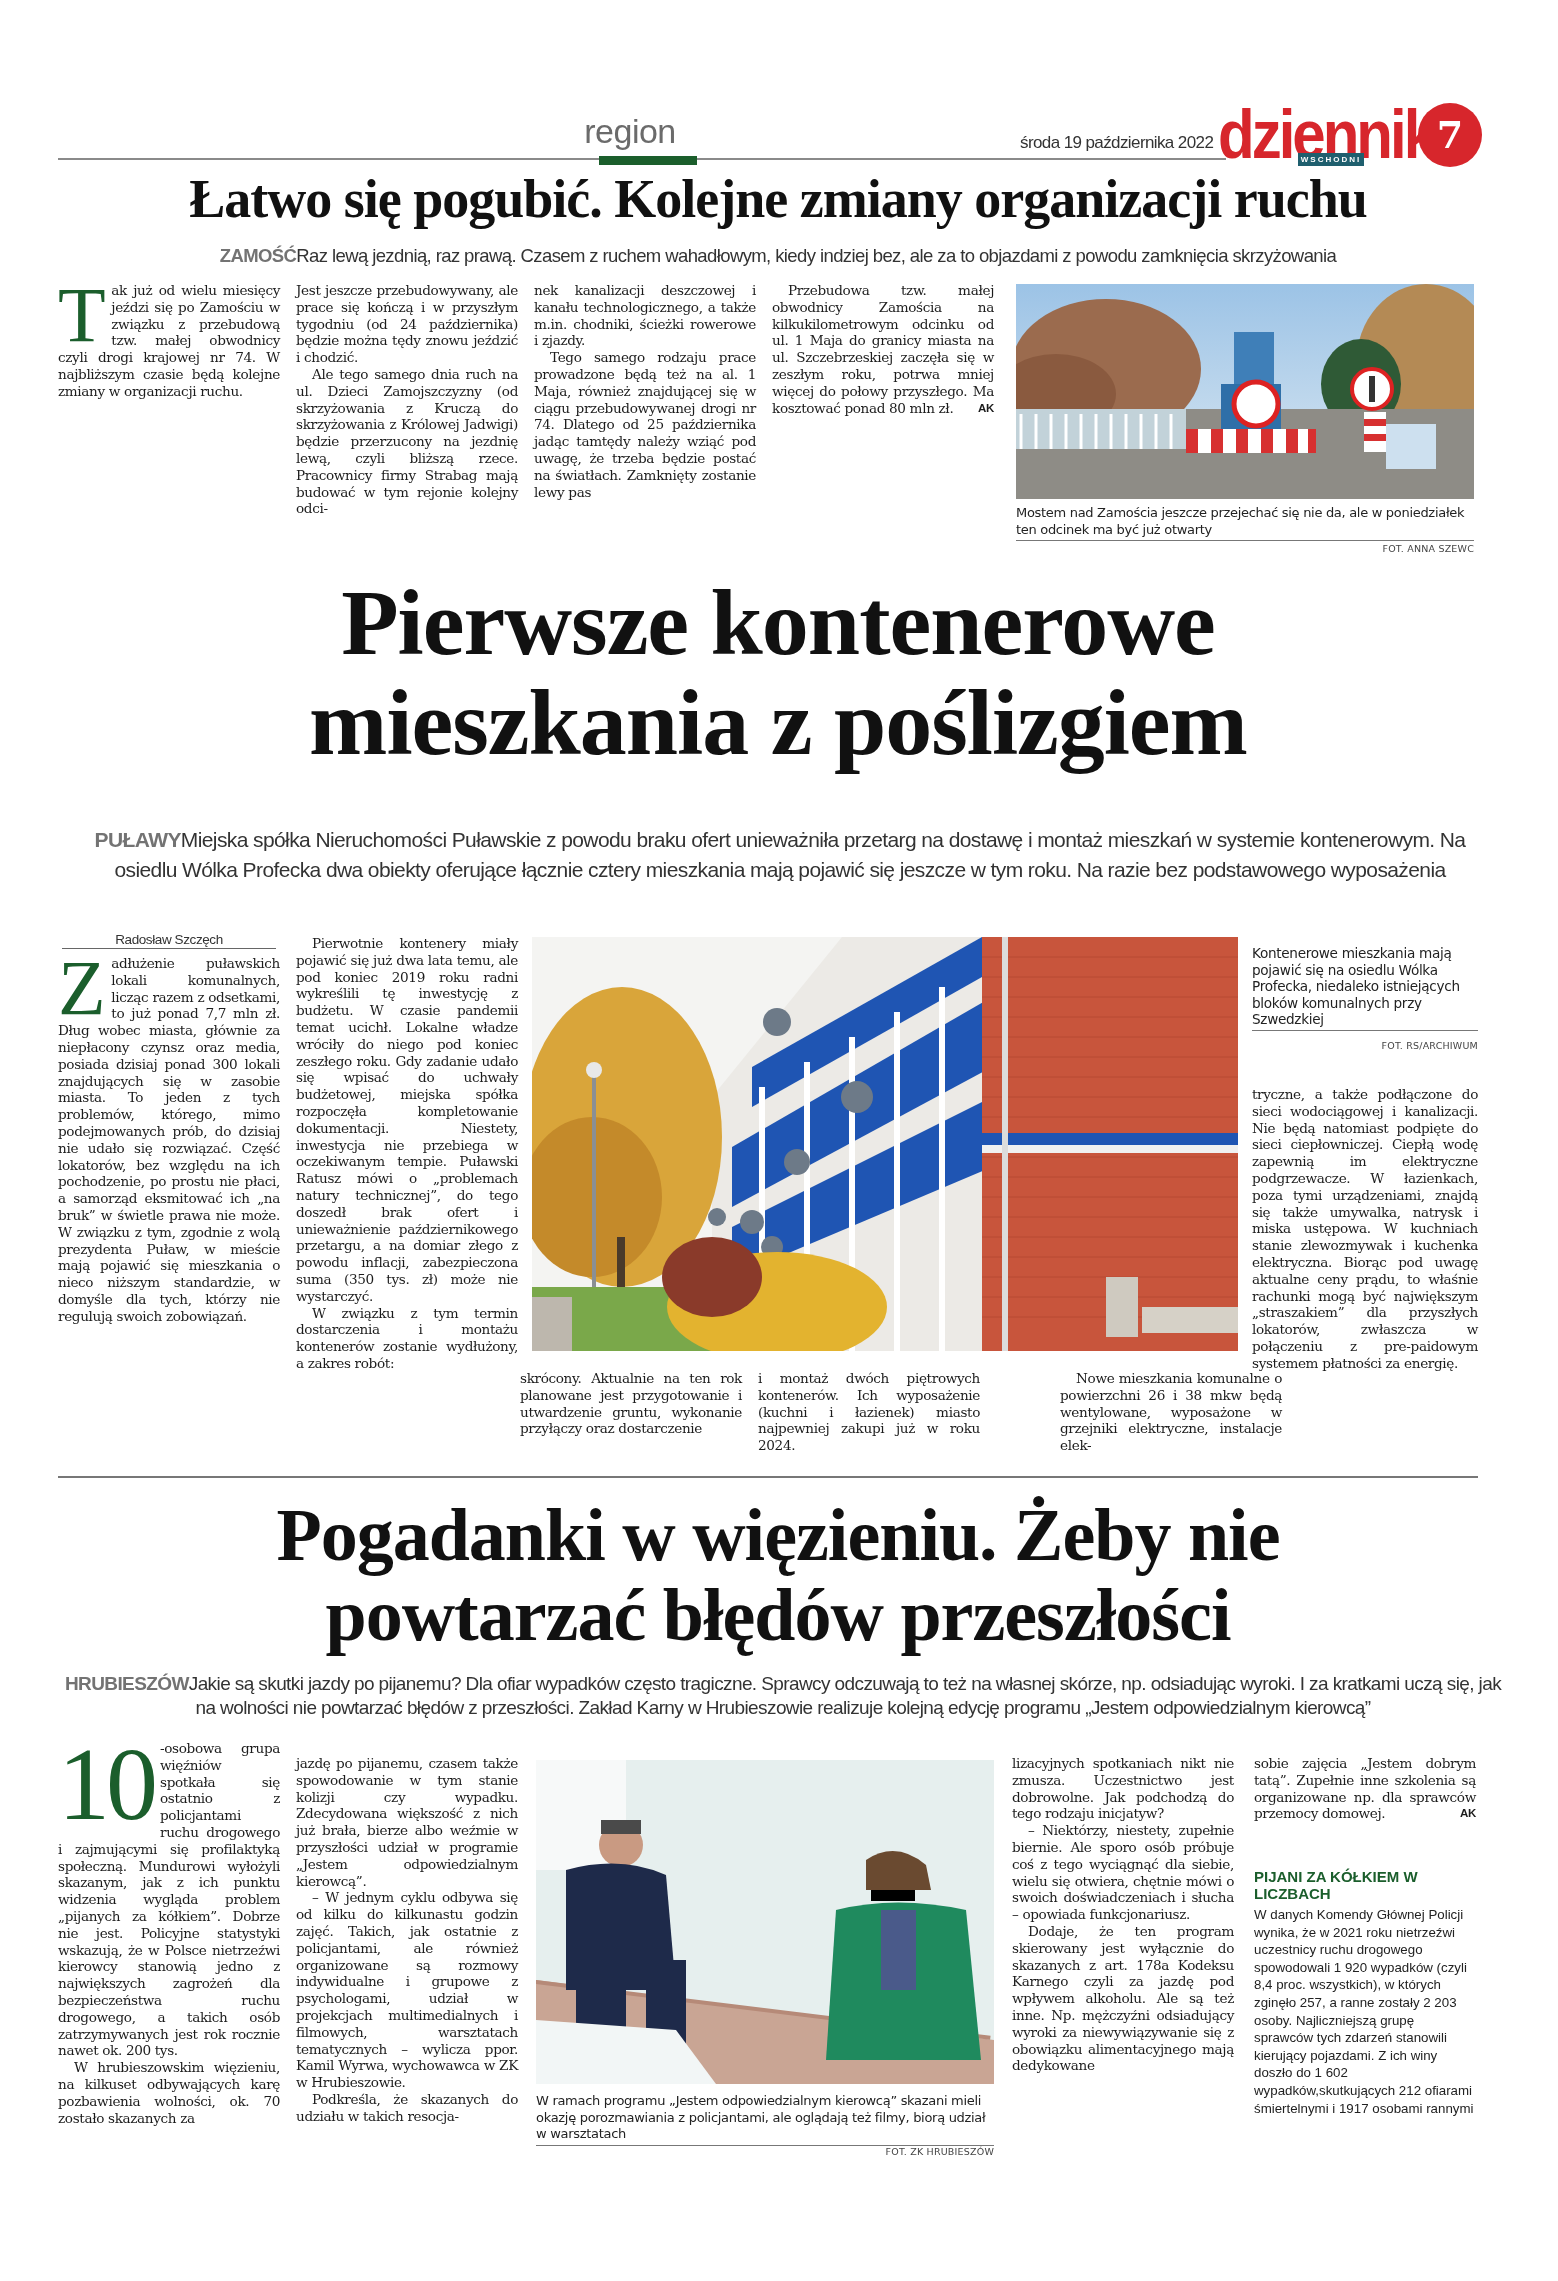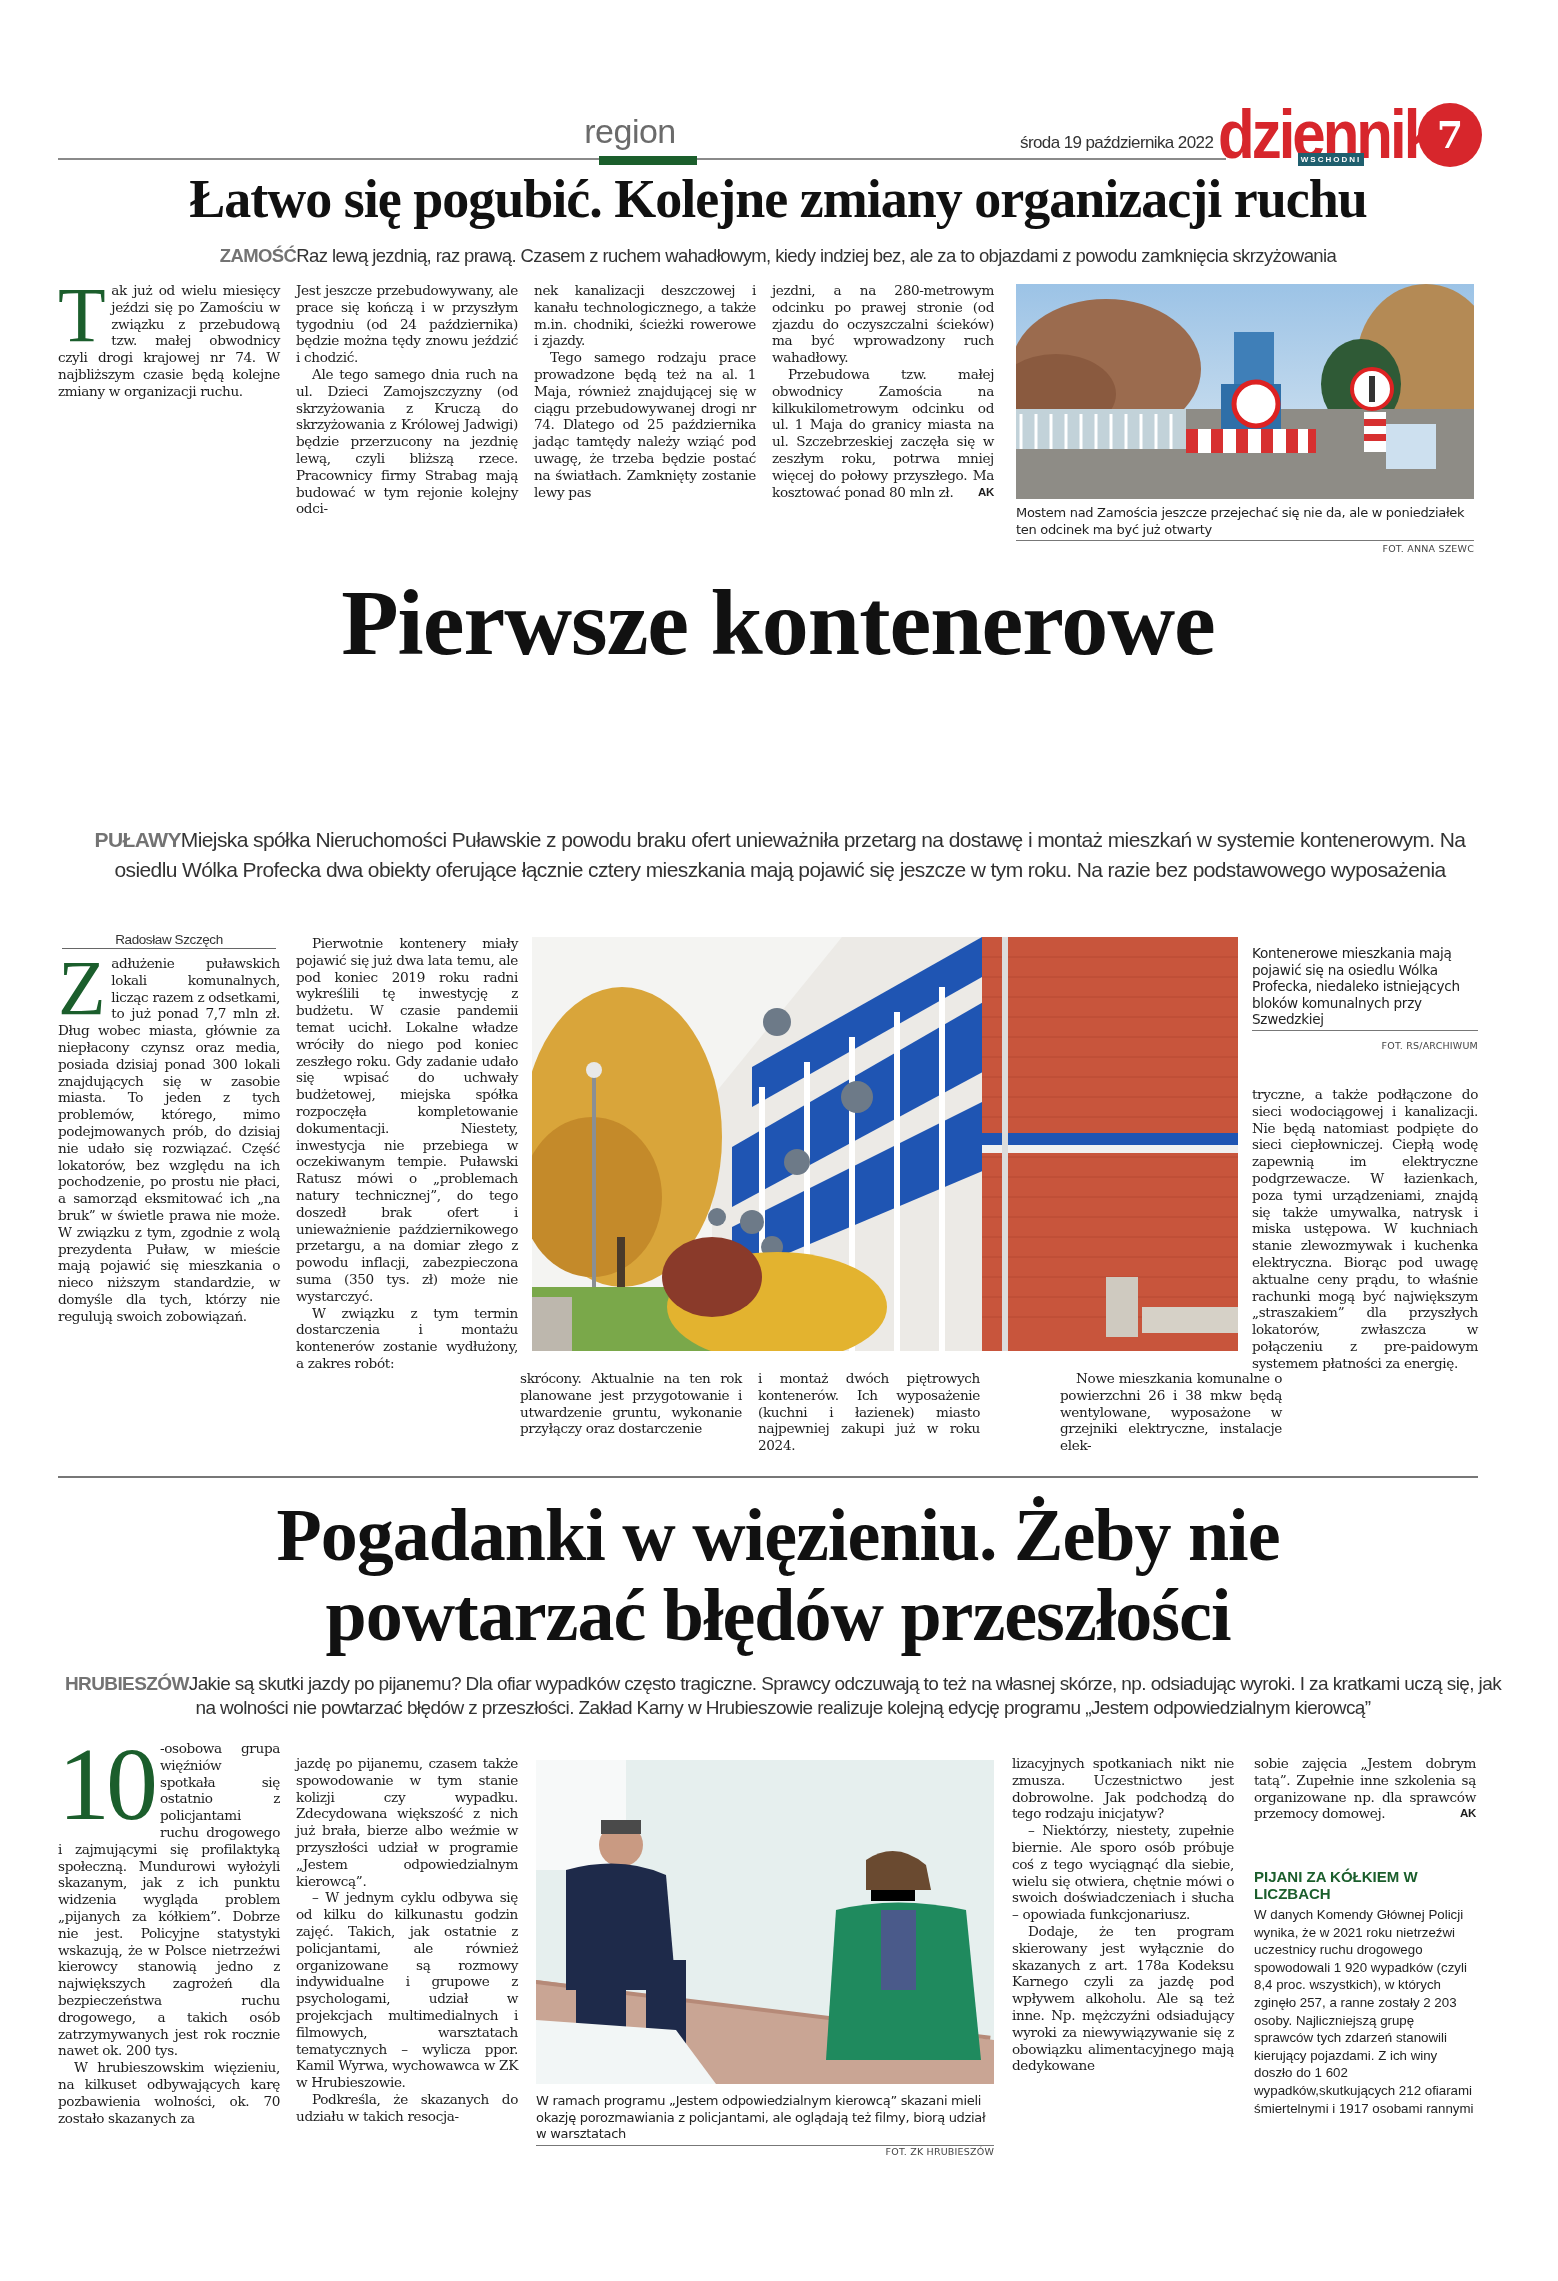--- a/index.html
+++ b/index.html
@@ -128,21 +128,20 @@
 </div>
 <div class="abs col" style="left:296px; top:282px; width:222px;">
   <p class="first">Jest jeszcze przebudowywany, ale prace się kończą i w przyszłym tygodniu (od 24 października) będzie można tędy znowu jeździć i chodzić.</p>
   <p>Ale tego samego dnia ruch na ul. Dzieci Zamojszczyzny (od skrzyżowania z Kruczą do skrzyżowania z Królowej Jadwigi) będzie przerzucony na jezdnię lewą, czyli bliższą rzece. Pracownicy firmy Strabag mają budować w tym rejonie kolejny odci-</p>
 </div>
 <div class="abs col" style="left:534px; top:282px; width:222px;">
   <p class="first">nek kanalizacji deszczowej i kanału technologicznego, a także m.in. chodniki, ścieżki rowerowe i zjazdy.</p>
   <p>Tego samego rodzaju prace prowadzone będą też na al. 1 Maja, również znajdującej się w ciągu przebudowywanej drogi nr 74. Dlatego od 25 października jadąc tamtędy należy wziąć pod uwagę, że trzeba będzie postać na światłach. Zamknięty zostanie lewy pas</p>
 </div>
 <div class="abs col" style="left:772px; top:282px; width:222px;">
-  <p class="first">jezdni, a na 280-metrowym odcinku po prawej stronie (od zjazdu do oczyszczalni ścieków) ma być wprowadzony ruch wahadłowy.</p>
   <p><span>Przebudowa tzw. małej obwodnicy Zamościa na kilkukilometrowym odcinku od ul. 1 Maja do granicy miasta na ul. Szczebrzeskiej zaczęła się w zeszłym roku, potrwa mniej więcej do połowy przyszłego. Ma kosztować ponad 80 mln zł.</span> <span class="sig">AK</span></p>
 </div>
 
 <div class="abs photo" style="left:1016px; top:284px; width:458px; height:215px;">
   <svg width="458" height="215" viewBox="0 0 458 215">
     <defs>
         <linearGradient id="sky1" x1="0" y1="0" x2="0" y2="1">
           <stop offset="0" stop-color="#9cc3e6"></stop>
           <stop offset="1" stop-color="#dbe8f2"></stop>
         </linearGradient>
@@ -185,20 +184,21 @@
     <rect x="348" y="135" width="22" height="7" fill="#d73030"></rect>
       <rect x="348" y="150" width="22" height="7" fill="#d73030"></rect>
     <rect x="370" y="140" width="50" height="45" fill="#cde0ef"></rect>
   </svg>
 </div>
 <div class="abs caption" style="left:1016px; top:505px; width:458px;">Mostem nad Zamościa jeszcze przejechać się nie da, ale w poniedziałek ten odcinek ma być już otwarty</div>
 <div class="abs credit" style="left:1016px; top:543px; width:458px;">FOT. ANNA SZEWC</div>
 
 <h1 class="abs h1-big hb1">
   <span>Pierwsze kontenerowe</span><br>
+  <span>mieszkania z poślizgiem</span>
 </h1>
 <div class="abs lead lead2">
   <span class="place">PUŁAWY</span><span>Miejska spółka Nieruchomości Puławskie z powodu braku ofert unieważniła przetarg na dostawę i montaż mieszkań w systemie kontenerowym. Na osiedlu Wólka Profecka dwa obiekty oferujące łącznie cztery mieszkania mają pojawić się jeszcze w tym roku. Na razie bez podstawowego wyposażenia</span>
 </div>
 
 <div class="abs byline">Radosław Szczęch</div>
 <div class="abs col" style="left:58px; top:955px; width:222px;">
   <p class="first"><span class="dropcap">Z</span><span>adłużenie puławskich lokali komunalnych, licząc razem z odsetkami, to już ponad 7,7 mln zł. Dług wobec miasta, głównie za niepłacony czynsz oraz media, posiada dzisiaj ponad 300 lokali znajdujących się w zasobie miasta. To jeden z tych problemów, którego, mimo podejmowanych prób, do dzisiaj nie udało się rozwiązać. Część lokatorów, bez względu na ich pochodzenie, po prostu nie płaci, a samorząd eksmitować ich „na bruk” w świetle prawa nie może. W związku z tym, zgodnie z wolą prezydenta Puław, w mieście mają pojawić się mieszkania o nieco niższym standardzie, w domyśle dla tych, którzy nie regulują swoich zobowiązań.</span></p>
 </div>
 <div class="abs col" style="left:296px; top:935px; width:222px;">

